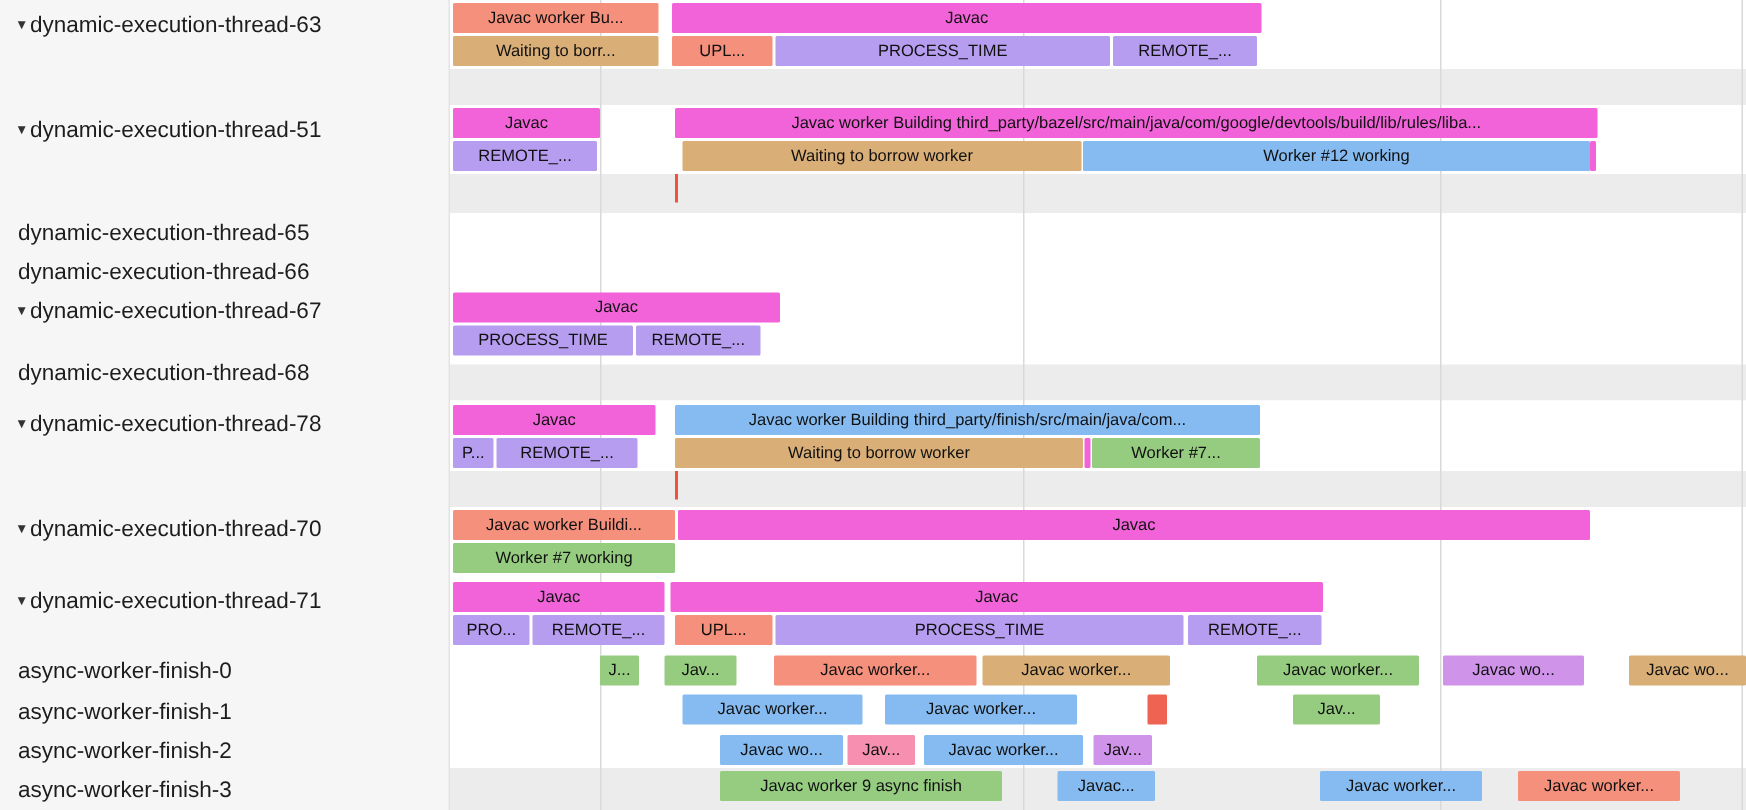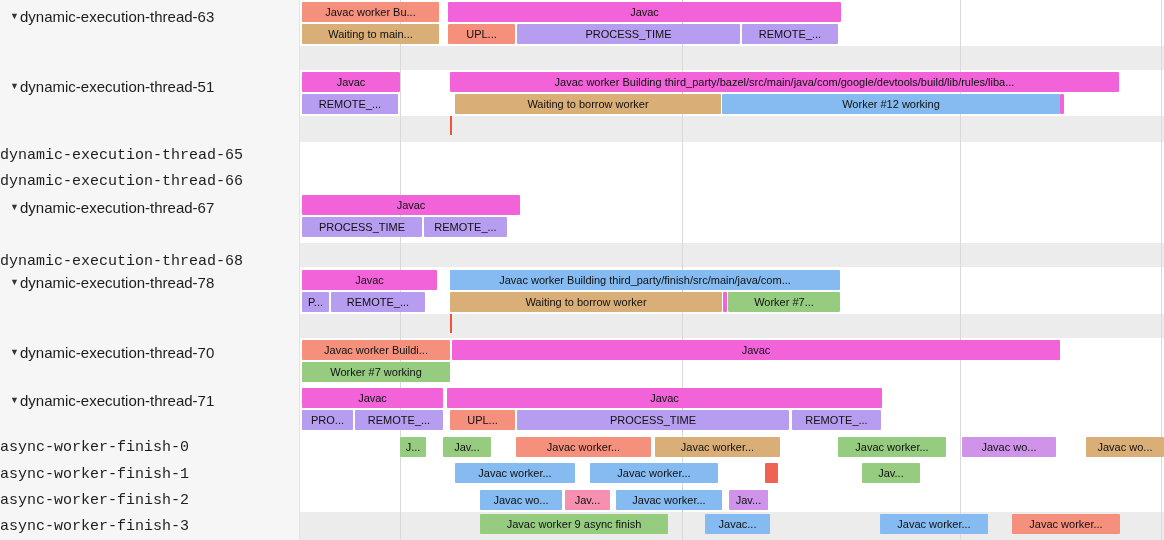--- a/index.html
+++ b/index.html
@@ -19,21 +19,21 @@
   #sidebar {
     position:absolute; left:0; top:0; width:300px; height:540px;
     background:#f6f6f6; border-right:1px solid #e3e3e3; z-index:5;
   }
   .srow {
     position:absolute; left:0; height:22px; width:300px;
     display:flex; align-items:center; font-size:15px; color:#1d1d1d;
     white-space:nowrap; overflow:hidden; cursor:default;
   }
   .srow .tri { font-size:9px; width:20px; padding-left:10px; color:#333; flex:0 0 auto; }
-  .srow.flat { padding-left:0;font-family:Liberation Mono, monospace; }
+  .srow.flat { padding-left:12px; }
 </style>
 </head>
 <body>
 
 <div id="app">
   <div id="timeline">
       <div class="stripe" style="top: 0px; height: 46px; background: rgb(255, 255, 255);"></div>
       <div class="stripe" style="top: 46px; height: 24px; background: rgb(236, 236, 236);"></div>
       <div class="stripe" style="top: 70px; height: 46px; background: rgb(255, 255, 255);"></div>
       <div class="stripe" style="top: 116px; height: 26px; background: rgb(236, 236, 236);"></div>
@@ -42,26 +42,26 @@
       <div class="stripe" style="top: 267px; height: 47px; background: rgb(255, 255, 255);"></div>
       <div class="stripe" style="top: 314px; height: 24px; background: rgb(236, 236, 236);"></div>
       <div class="stripe" style="top: 338px; height: 174px; background: rgb(255, 255, 255);"></div>
       <div class="stripe" style="top: 512px; height: 28px; background: rgb(236, 236, 236);"></div>
       <div class="gridline" style="left: 400px;"></div>
       <div class="gridline" style="left: 682px;"></div>
       <div class="gridline" style="left: 960px;"></div>
       <div class="gridline" style="left: 1161px;"></div>
       <div class="bar" style="left: 302px; top: 2px; width: 137px; background: rgb(245, 144, 124);">Javac worker Bu...</div>
       <div class="bar" style="left: 448px; top: 2px; width: 393px; background: rgb(242, 99, 218);">Javac</div>
-      <div class="bar" style="left: 302px; top: 24px; width: 137px; background: rgb(217, 174, 119);">Waiting to main...</div>
+      <div class="bar" style="left: 302px; top: 24px; width: 137px; background: rgb(217, 174, 119);">Waiting to borr...</div>
       <div class="bar" style="left: 448px; top: 24px; width: 67px; background: rgb(245, 144, 124);">UPL...</div>
       <div class="bar" style="left: 517px; top: 24px; width: 223px; background: rgb(182, 157, 240);">PROCESS_TIME</div>
       <div class="bar" style="left: 742px; top: 24px; width: 96px; background: rgb(182, 157, 240);">REMOTE_...</div>
       <div class="bar" style="left: 302px; top: 72px; width: 98px; background: rgb(242, 99, 218);">Javac</div>
-      <div class="bar" style="left: 450px; top: 72px; width: 669px; background: rgb(242, 99, 218);">Javac worker Building third_party/bazel/src/main/java/com/google/devtools/build/lib/rules/liba...</div>
+      <div class="bar" style="left: 450px; top: 72px; width: 615px; background: rgb(242, 99, 218);">Javac worker Building third_party/bazel/src/main/java/com/google/devtools/build/lib/rules/liba...</div>
       <div class="bar" style="left: 302px; top: 94px; width: 96px; background: rgb(182, 157, 240);">REMOTE_...</div>
       <div class="bar" style="left: 455px; top: 94px; width: 266px; background: rgb(217, 174, 119);">Waiting to borrow worker</div>
       <div class="bar" style="left: 722px; top: 94px; width: 338px; background: rgb(133, 187, 240);">Worker #12 working</div>
       <div class="bar" style="left: 1060px; top: 94px; width: 4px; background: rgb(242, 99, 218);"></div>
       <div class="bar" style="left: 302px; top: 195px; width: 218px; background: rgb(242, 99, 218);">Javac</div>
       <div class="bar" style="left: 302px; top: 217px; width: 120px; background: rgb(182, 157, 240);">PROCESS_TIME</div>
       <div class="bar" style="left: 424px; top: 217px; width: 83px; background: rgb(182, 157, 240);">REMOTE_...</div>
       <div class="bar" style="left: 302px; top: 270px; width: 135px; background: rgb(242, 99, 218);">Javac</div>
       <div class="bar" style="left: 450px; top: 270px; width: 390px; background: rgb(133, 187, 240);">Javac worker Building third_party/finish/src/main/java/com...</div>
       <div class="bar" style="left: 302px; top: 292px; width: 27px; background: rgb(182, 157, 240);">P...</div>
@@ -113,21 +113,21 @@
       <div class="srow flat" style="top: 144px;">
         <span class="lbl">dynamic-execution-thread-65</span>
       </div>
       <div class="srow flat" style="top: 170px;">
         <span class="lbl">dynamic-execution-thread-66</span>
       </div>
       <div class="srow" style="top: 196px;">
         <span class="tri">▼</span>
         <span class="lbl">dynamic-execution-thread-67</span>
       </div>
-      <div class="srow flat" style="top: 250px;">
+      <div class="srow flat" style="top: 237px;">
         <span class="lbl">dynamic-execution-thread-68</span>
       </div>
       <div class="srow" style="top: 271px;">
         <span class="tri">▼</span>
         <span class="lbl">dynamic-execution-thread-78</span>
       </div>
       <div class="srow" style="top: 341px;">
         <span class="tri">▼</span>
         <span class="lbl">dynamic-execution-thread-70</span>
       </div>

